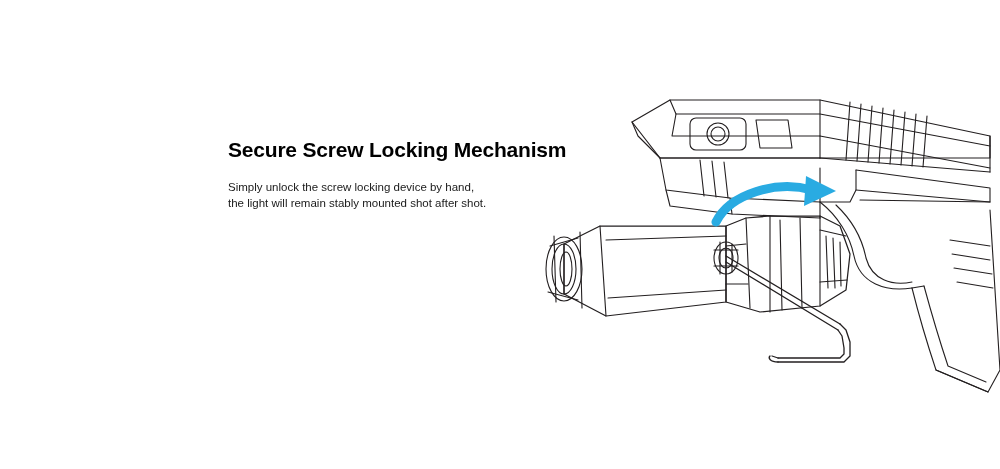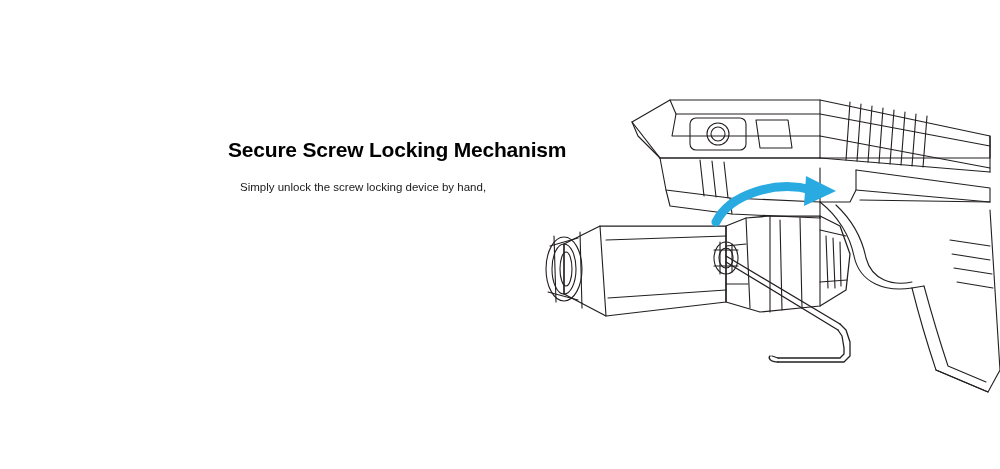--- a/index.html
+++ b/index.html
@@ -38,21 +38,20 @@
   }
   .body-copy {
     font-size: 11.5px;
     line-height: 16.2px;
     color: #1a1a1a;
     margin: 0;
   }
   .body-copy .line {
     display: block;
     white-space: pre;
-    margin-left: 12px;
   }
   .illustration {
     position: absolute;
     left: 520px;
     top: 40px;
     width: 480px;
     height: 360px;
   }
   .illustration svg {
     display: block;
@@ -61,20 +60,21 @@
 </style>
 </head>
 <body>
 
 <div id="canvas">
 
   <div class="text-block">
     <h1 class="headline">Secure Screw Locking Mechanism</h1>
     <p class="body-copy">
       <span class="line">Simply unlock the screw locking device by hand,</span>
+      <span class="line">the light will remain stably mounted shot after shot.</span>
     </p>
   </div>
 
   <div class="illustration">
     <svg width="480" height="380" viewBox="0 0 480 380" xmlns="http://www.w3.org/2000/svg">
       <g fill="none" stroke="#231f20" stroke-width="1.1" stroke-linejoin="round" stroke-linecap="round">
 
         <g>
           <path d="M112 82 L150 60 L300 60 L470 96 L470 118 L300 118 L140 118 Z" stroke-width="1.2"></path>
           <path d="M112 82 L118 96 L140 118"></path>

